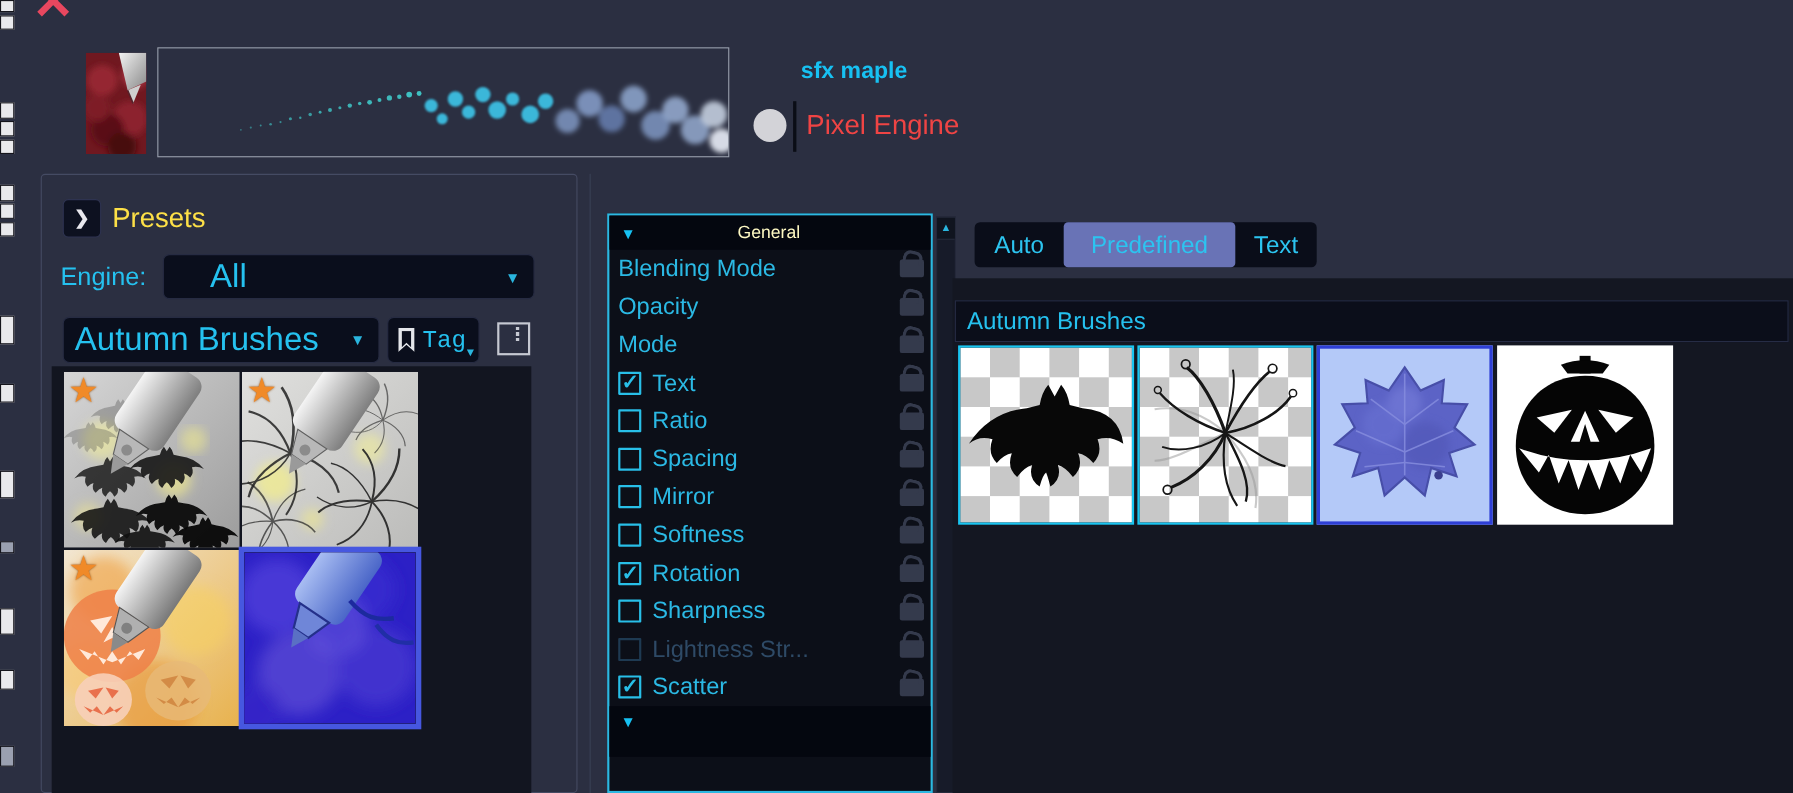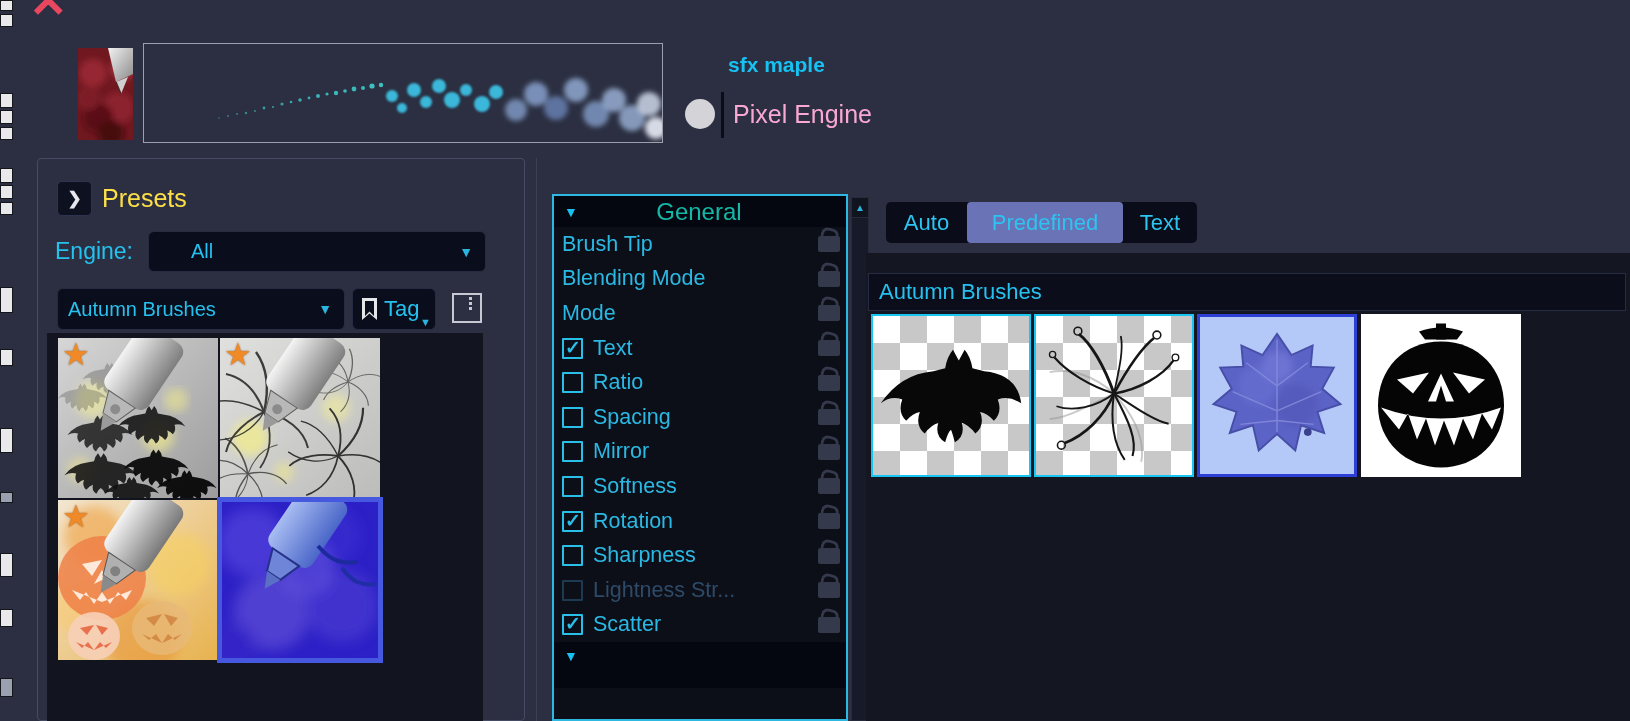--- a/index.html
+++ b/index.html
@@ -19,35 +19,35 @@
   
   .close-x { position:absolute; left:29px; top:-22px; font-size:46px; font-weight:bold;
     color:#e8475f; line-height:1; cursor:pointer; }
 
   
   .preview-thumb { left:78px; top:48px; width:55px; height:92px; }
   .scratchpad { left:143px; top:43px; width:520px; height:100px; border:1px solid #9aa0ad; background:#2b2f41; }
   .preset-name { left:728px; top:53px; font-size:21px; font-weight:bold; color:#17c1f2; }
   .engine-dot { left:685px; top:99px; width:30px; height:30px; border-radius:50%; background:#d3d3d8; }
   .engine-divider { left:721px; top:92px; width:3px; height:46px; background:#0a0d16; }
-  .engine-name { left:733px; top:100px; font-size:25px; color:#f9a8d4;text-align:center; }
+  .engine-name { left:733px; top:100px; font-size:25px; color:#ef4444;text-align:center; }
 
   
   .left-panel { left:37px; top:158px; width:488px; height:563px; border:1px solid #454b63; border-radius:4px; }
   .expander-btn { left:57px; top:181px; width:35px; height:35px; background:#0d1120; border:1px solid #2e3350;
     border-radius:5px; color:#e8e8ee; font-size:17px; font-weight:bold; display:flex; align-items:center; justify-content:center; cursor:pointer;}
   .presets-label { left:102px; top:184px; font-size:25px; color:#fde047; }
   .engine-label { left:55px; top:238px; font-size:23px; color:#25c1ef; }
   .dropdown { background:#0a0e1c; border:1px solid #262b42; border-radius:6px; display:flex; align-items:center; cursor:pointer; }
   .engine-dd { left:148px; top:231px; width:338px; height:41px; padding-left:42px; }
-  .dd-text { font-size:20px; color:#25c1ef; flex:1; }
+  .dd-text { font-size:30px; color:#25c1ef; flex:1; }
   .dd-caret { font-size:14px; color:#2ab5de; margin-right:12px; }
   .tagfilter-dd { left:57px; top:288px; width:288px; height:42px; padding-left:10px; }
   .tag-btn { left:352px; top:288px; width:84px; height:42px; background:#0a0e1c; border:1px solid #262b42;
-    border-radius:6px; display:flex; align-items:center; gap:7px; padding-left:9px; position:absolute; cursor:pointer; }
+    border-radius:6px; display:flex; align-items:center; gap:7px; padding-left:9px; position:absolute; cursor:pointer;font-family:Liberation Mono, monospace; }
   .bookmark { width:15px; height:22px; background:#e4e6ea; clip-path:polygon(0 0,100% 0,100% 100%,50% 70%,0 100%); position:relative; }
   .bookmark i { position:absolute; left:3px; top:3px; width:9px; height:15px; background:#0a0e1c;
     clip-path:polygon(0 0,100% 0,100% 100%,50% 70%,0 100%); }
   .tag-btn .label { font-size:22px; color:#25c1ef; }
   .tag-btn .mini-caret { position:absolute; right:4px; bottom:1px; font-size:11px; color:#2ab5de; }
   .disp-btn { left:452px; top:293px; width:30px; height:30px; border:2px solid #c6c9d2; position:absolute; cursor:pointer; }
   .disp-btn::before { content:""; position:absolute; left:15px; top:2px; width:3px; height:14px;
     background:repeating-linear-gradient(#c6c9d2 0 3px, transparent 3px 5px); }
 
   .preset-grid-bg { left:47px; top:333px; width:436px; height:388px; background:#121520; }
@@ -55,21 +55,21 @@
   .preset svg { display:block; }
   .preset.selected { width:166px; height:166px; border:5px solid #4657e0; }
   .star { position:absolute; top:-2px; left:4px; font-size:31px; color:#f08a28; text-shadow:0 0 2px #8a4a10; line-height:1.2; }
 
   
   .v-divider { left:536px; top:158px; width:1px; height:563px; background:#3a4055; }
   .opt-panel { left:552px; top:194px; width:296px; height:527px; background:#0c0f18;
     border:2px solid #2db8e2; display:flex; flex-direction:column; }
   .sec-header { height:31px; background:#04070f; display:flex; align-items:center; flex:none; cursor:pointer; }
   .sec-header .caret { font-size:14px; color:#17c1f2; margin-left:10px; }
-  .sec-header .sec-label { flex:1; text-align:center; font-size:24px; color:#14b8a6; margin-right:26px; }
+  .sec-header .sec-label { flex:1; text-align:center; font-size:16px; color:#fef9c3; margin-right:26px; }
   .sec-header.bottom { height:46px; align-items:flex-start; padding-top:6px; }
   .opt-row { height:34.6px; flex:none; display:flex; align-items:center; padding:0 6px 0 8px; gap:10px; cursor:pointer; }
   .opt-row .checkbox { width:21px; height:21px; border:2.5px solid #28bfe8; border-radius:1px; flex:none;
     position:relative; }
   .opt-row .checkmark { display:none; position:absolute; left:1px; top:-4px; font-size:19px; font-weight:bold; color:#28bfe8; }
   .opt-row.checked .checkmark { display:block; }
   .opt-row .opt-label { font-size:21.5px; color:#2bb9e4; white-space:nowrap; }
   .opt-row.disabled .opt-label { color:#2e4a66; }
   .opt-row.disabled .checkbox { border-color:#1e3a52; }
   .lock { position:relative; width:22px; height:16px; background:#343a4c; border-radius:2px; margin-left:auto; flex:none; cursor:pointer; }
@@ -411,26 +411,26 @@
 <div class="abs v-divider"></div>
 
 <div class="abs opt-panel">
   <div class="sec-header">
     <span class="caret">▼</span>
     <span class="sec-label">General</span>
   </div>
 
   <div class="opt-row no-checkbox">
 
-    <span class="opt-label">Brush Tip</span>
+    <span class="opt-label">Blending Mode</span>
     <span class="lock"></span>
   </div>
   <div class="opt-row no-checkbox">
 
-    <span class="opt-label">Blending Mode</span>
+    <span class="opt-label">Opacity</span>
     <span class="lock"></span>
   </div>
   <div class="opt-row no-checkbox">
 
     <span class="opt-label">Mode</span>
     <span class="lock"></span>
   </div>
   <div class="opt-row checked">
     <span class="checkbox">
         <span class="checkmark">✓</span>

